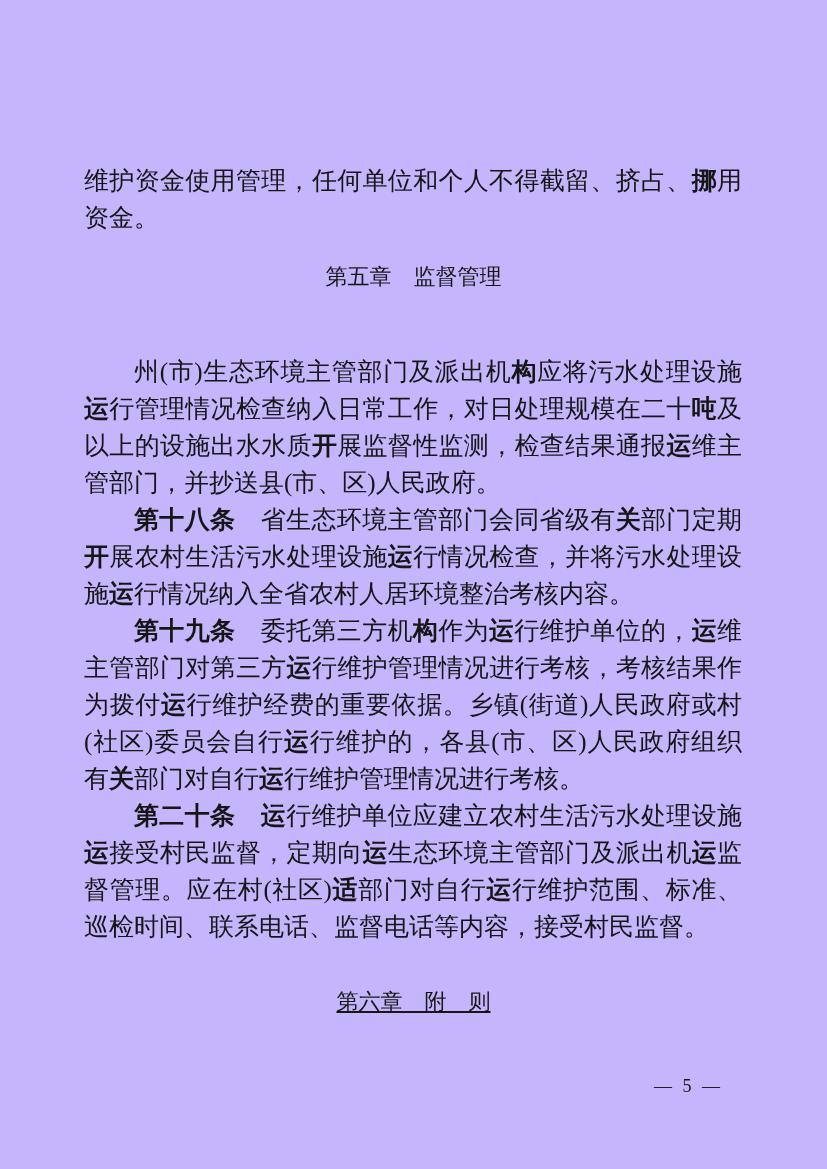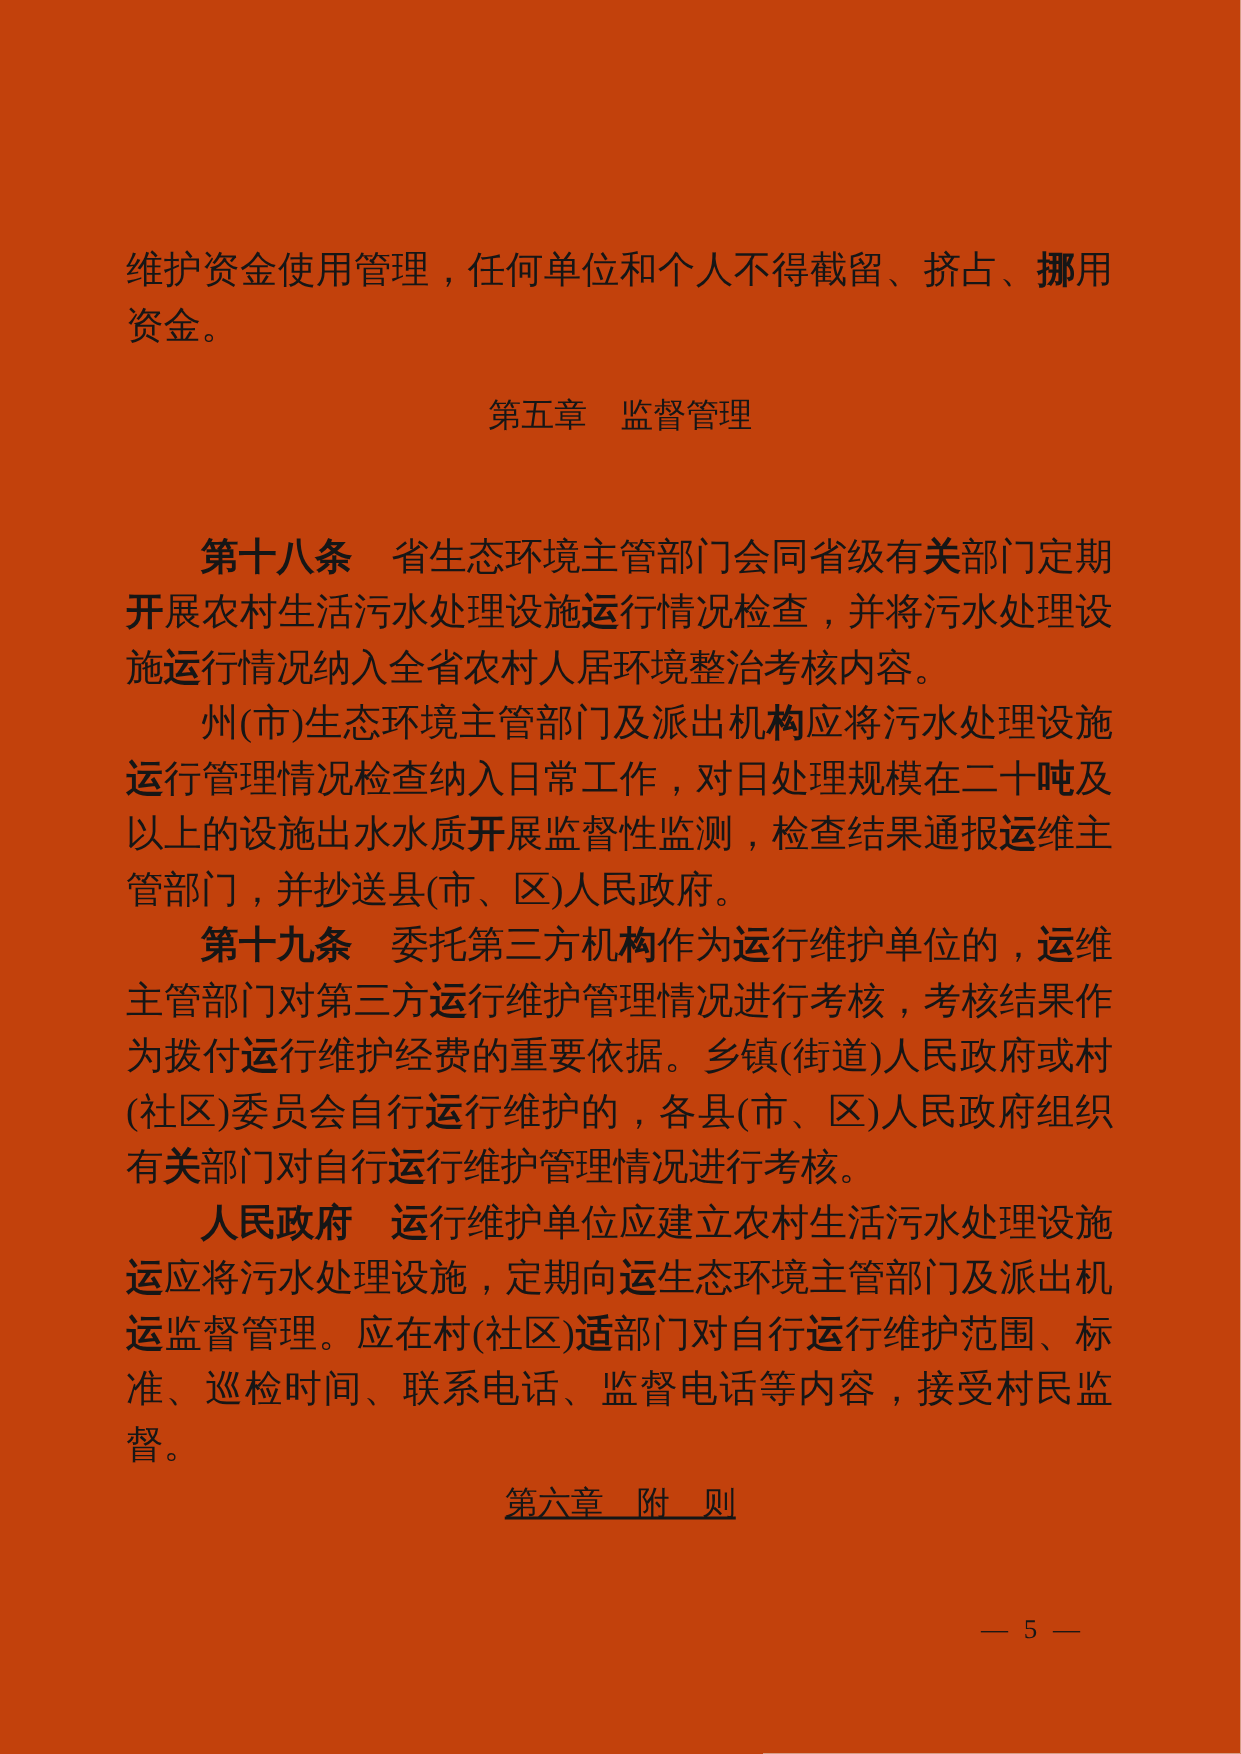--- a/index.html
+++ b/index.html
@@ -5,21 +5,21 @@
   html, body {
     margin: 0;
     padding: 0;
     background: #e8e8e8;
   }
   .page {
     position: relative;
     width: 827px;
     height: 1169px;
     margin: 0 auto;
-    background: #c2410c;
+    background: #c4b5fd;
     color: #161616;
     font-family: "Liberation Serif", "DejaVu Serif", serif;
     overflow: hidden;
   }
   .para {
     margin: 0;
     font-size: 25px;
     line-height: 37px;
     text-align: justify;
     color: #161616;
@@ -68,23 +68,23 @@
 </head>
 <body>
 
 <div class="page">
 
   <p class="para intro"><span>维护资金使用管理，任何单位和个人不得截留、挤占、</span><span class="b">挪</span><span>用资金。</span></p>
 
   <h2 class="chapter chapter5">第五章　监督管理</h2>
 
   <div class="body-block">
+    <p class="para indent"><span>州(市)生态环境主管部门及派出机</span><span class="b">构</span><span>应将污水处理设施</span><span class="b">运</span><span>行管理情况检查纳入日常工作，对日处理规模在二十</span><span class="b">吨</span><span>及以上的设施出水水质</span><span class="b">开</span><span>展监督性监测，检查结果通报</span><span class="b">运</span><span>维主管部门，并抄送县(市、区)人民政府。</span></p>
     <p class="para indent"><span class="b">第十八条</span><span>　省生态环境主管部门会同省级有</span><span class="b">关</span><span>部门定期</span><span class="b">开</span><span>展农村生活污水处理设施</span><span class="b">运</span><span>行情况检查，并将污水处理设施</span><span class="b">运</span><span>行情况纳入全省农村人居环境整治考核内容。</span></p>
-    <p class="para indent"><span>州(市)生态环境主管部门及派出机</span><span class="b">构</span><span>应将污水处理设施</span><span class="b">运</span><span>行管理情况检查纳入日常工作，对日处理规模在二十</span><span class="b">吨</span><span>及以上的设施出水水质</span><span class="b">开</span><span>展监督性监测，检查结果通报</span><span class="b">运</span><span>维主管部门，并抄送县(市、区)人民政府。</span></p>
     <p class="para indent"><span class="b">第十九条</span><span>　委托第三方机</span><span class="b">构</span><span>作为</span><span class="b">运</span><span>行维护单位的，</span><span class="b">运</span><span>维主管部门对第三方</span><span class="b">运</span><span>行维护管理情况进行考核，考核结果作为拨付</span><span class="b">运</span><span>行维护经费的重要依据。乡镇(街道)人民政府或村(社区)委员会自行</span><span class="b">运</span><span>行维护的，各县(市、区)人民政府组织有</span><span class="b">关</span><span>部门对自行</span><span class="b">运</span><span>行维护管理情况进行考核。</span></p>
-    <p class="para indent"><span class="b">人民政府</span><span>　</span><span class="b">运</span><span>行维护单位应建立农村生活污水处理设施</span><span class="b">运</span><span>应将污水处理设施，定期向</span><span class="b">运</span><span>生态环境主管部门及派出机</span><span class="b">运</span><span>监督管理。应在村(社区)</span><span class="b">适</span><span>部门对自行</span><span class="b">运</span><span>行维护范围、标准、巡检时间、联系电话、监督电话等内容，接受村民监督。</span></p>
+    <p class="para indent"><span class="b">第二十条</span><span>　</span><span class="b">运</span><span>行维护单位应建立农村生活污水处理设施</span><span class="b">运</span><span>接受村民监督，定期向</span><span class="b">运</span><span>生态环境主管部门及派出机</span><span class="b">运</span><span>监督管理。应在村(社区)</span><span class="b">适</span><span>部门对自行</span><span class="b">运</span><span>行维护范围、标准、巡检时间、联系电话、监督电话等内容，接受村民监督。</span></p>
   </div>
 
   <h2 class="chapter chapter6">第六章　附　则</h2>
 
   <div class="footer">— 5 —</div>
 
 </div>
 
 </body></html>

